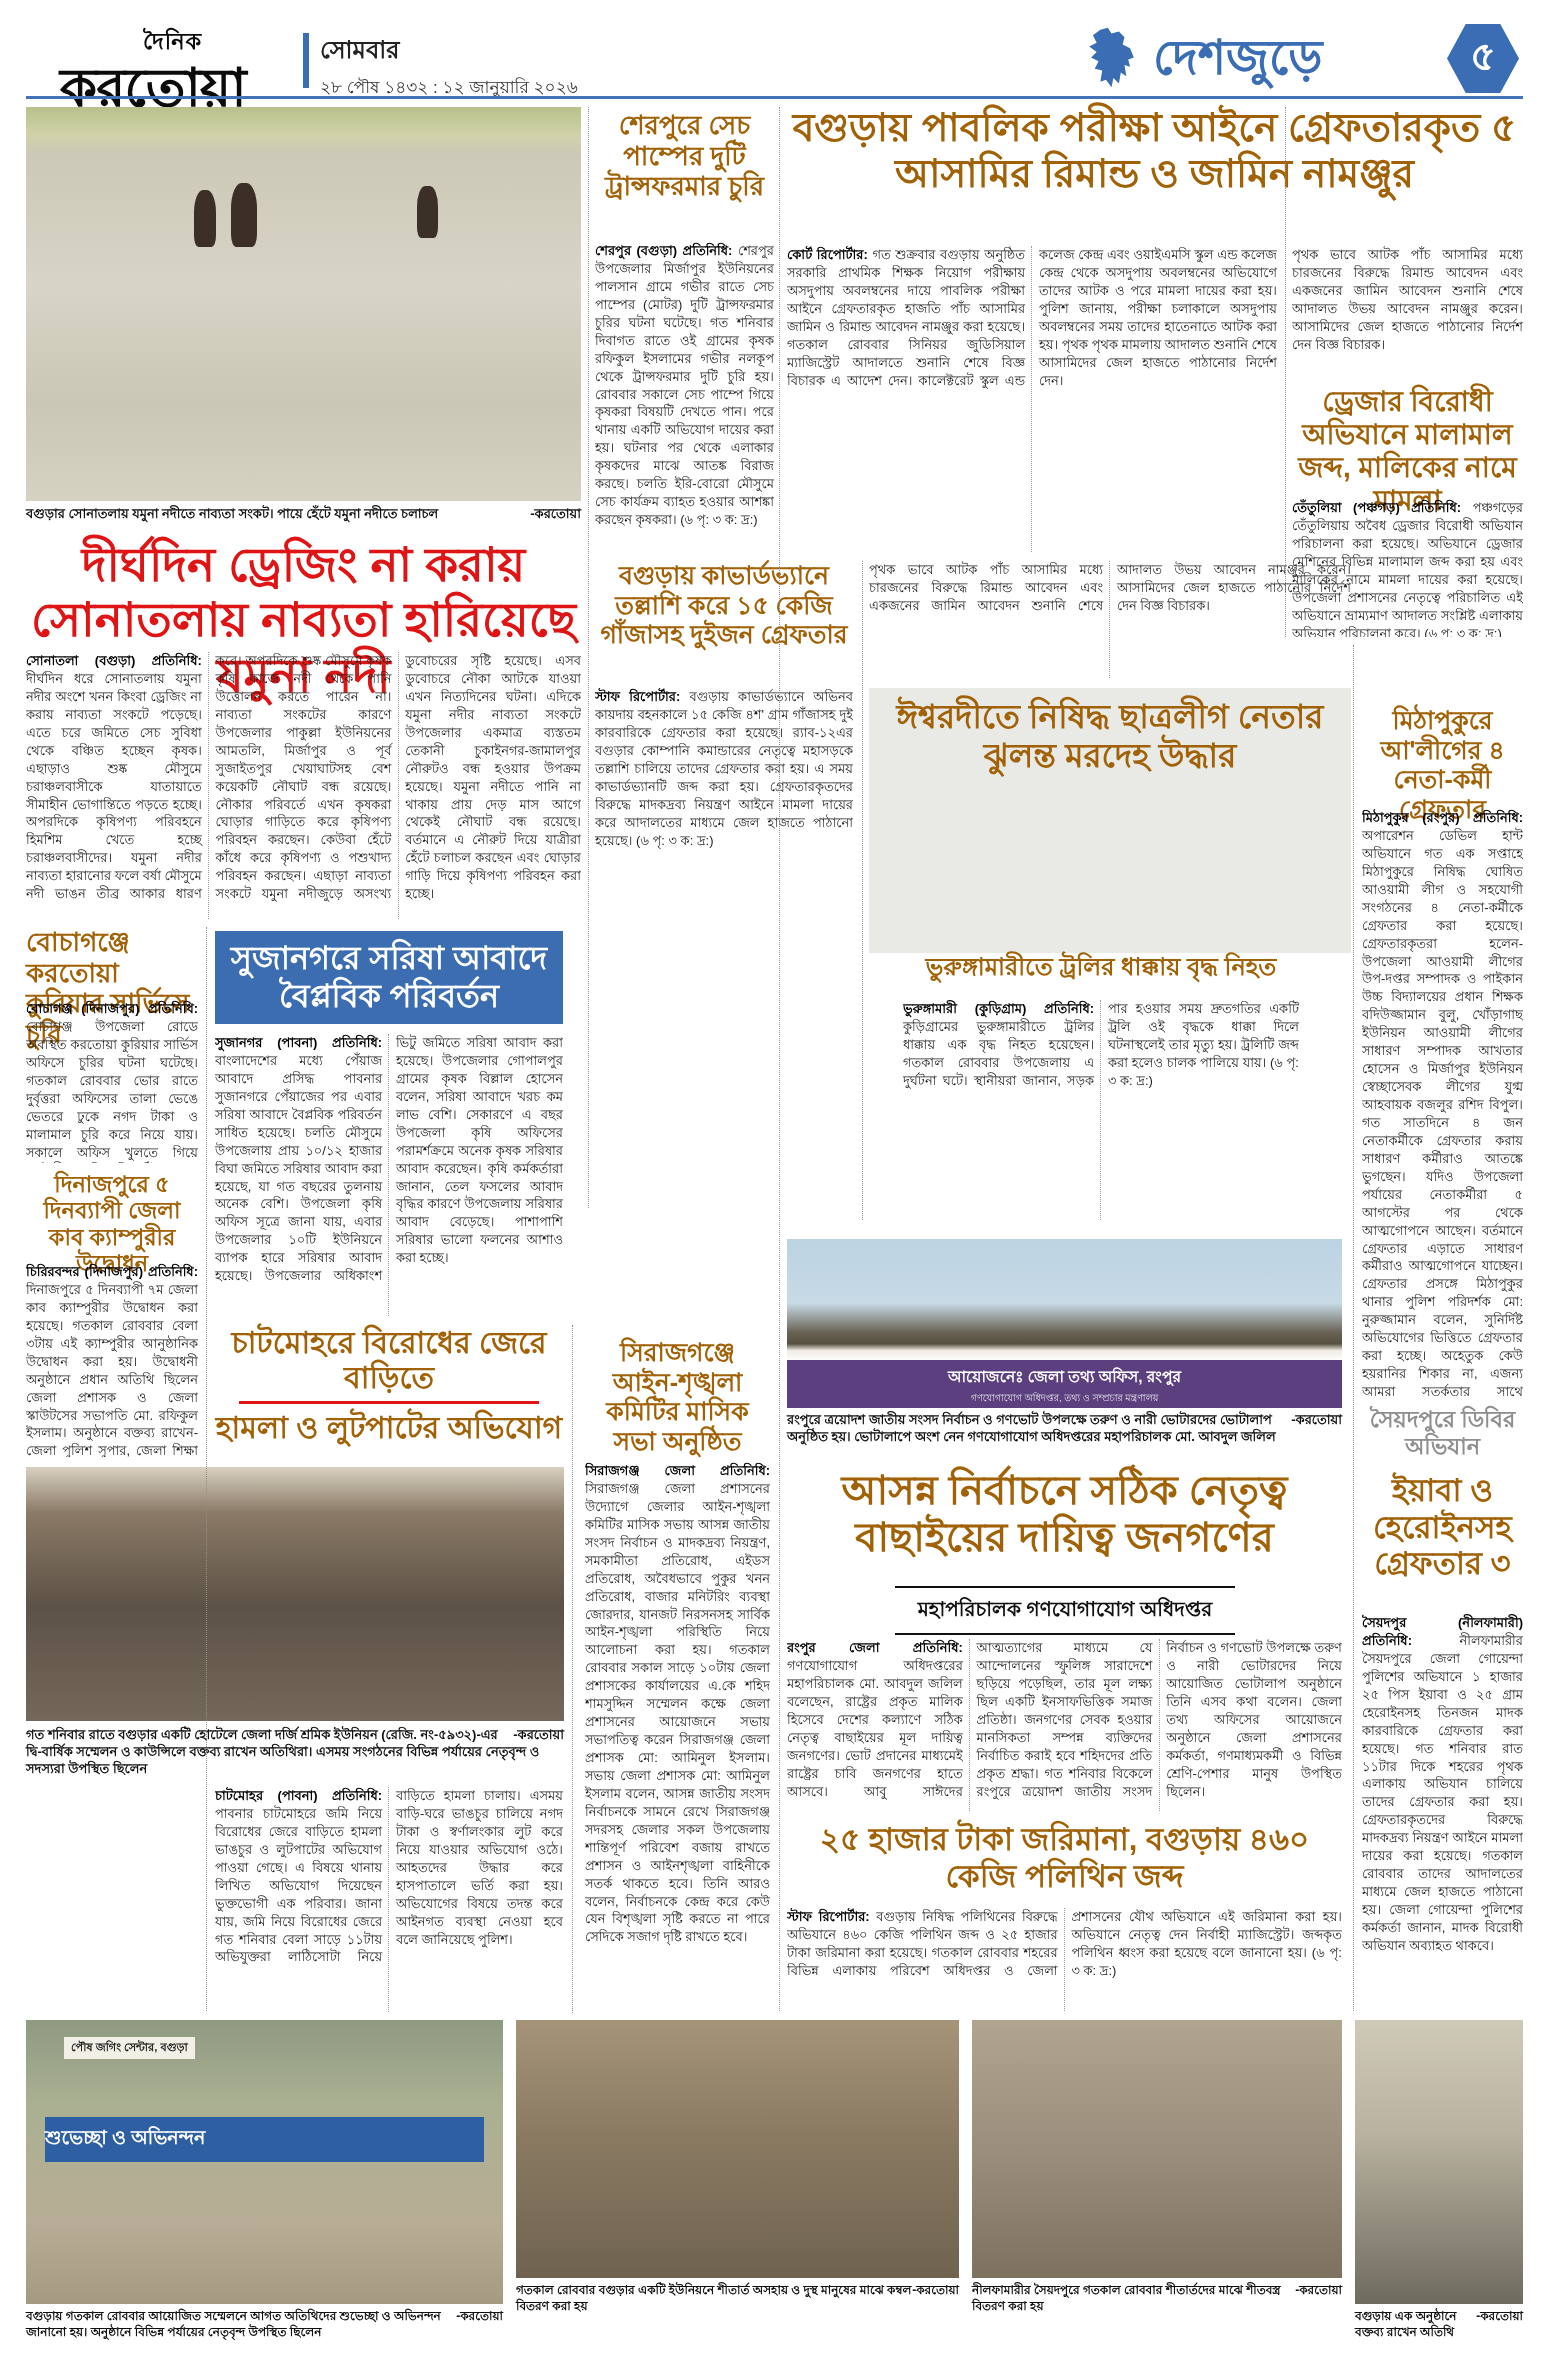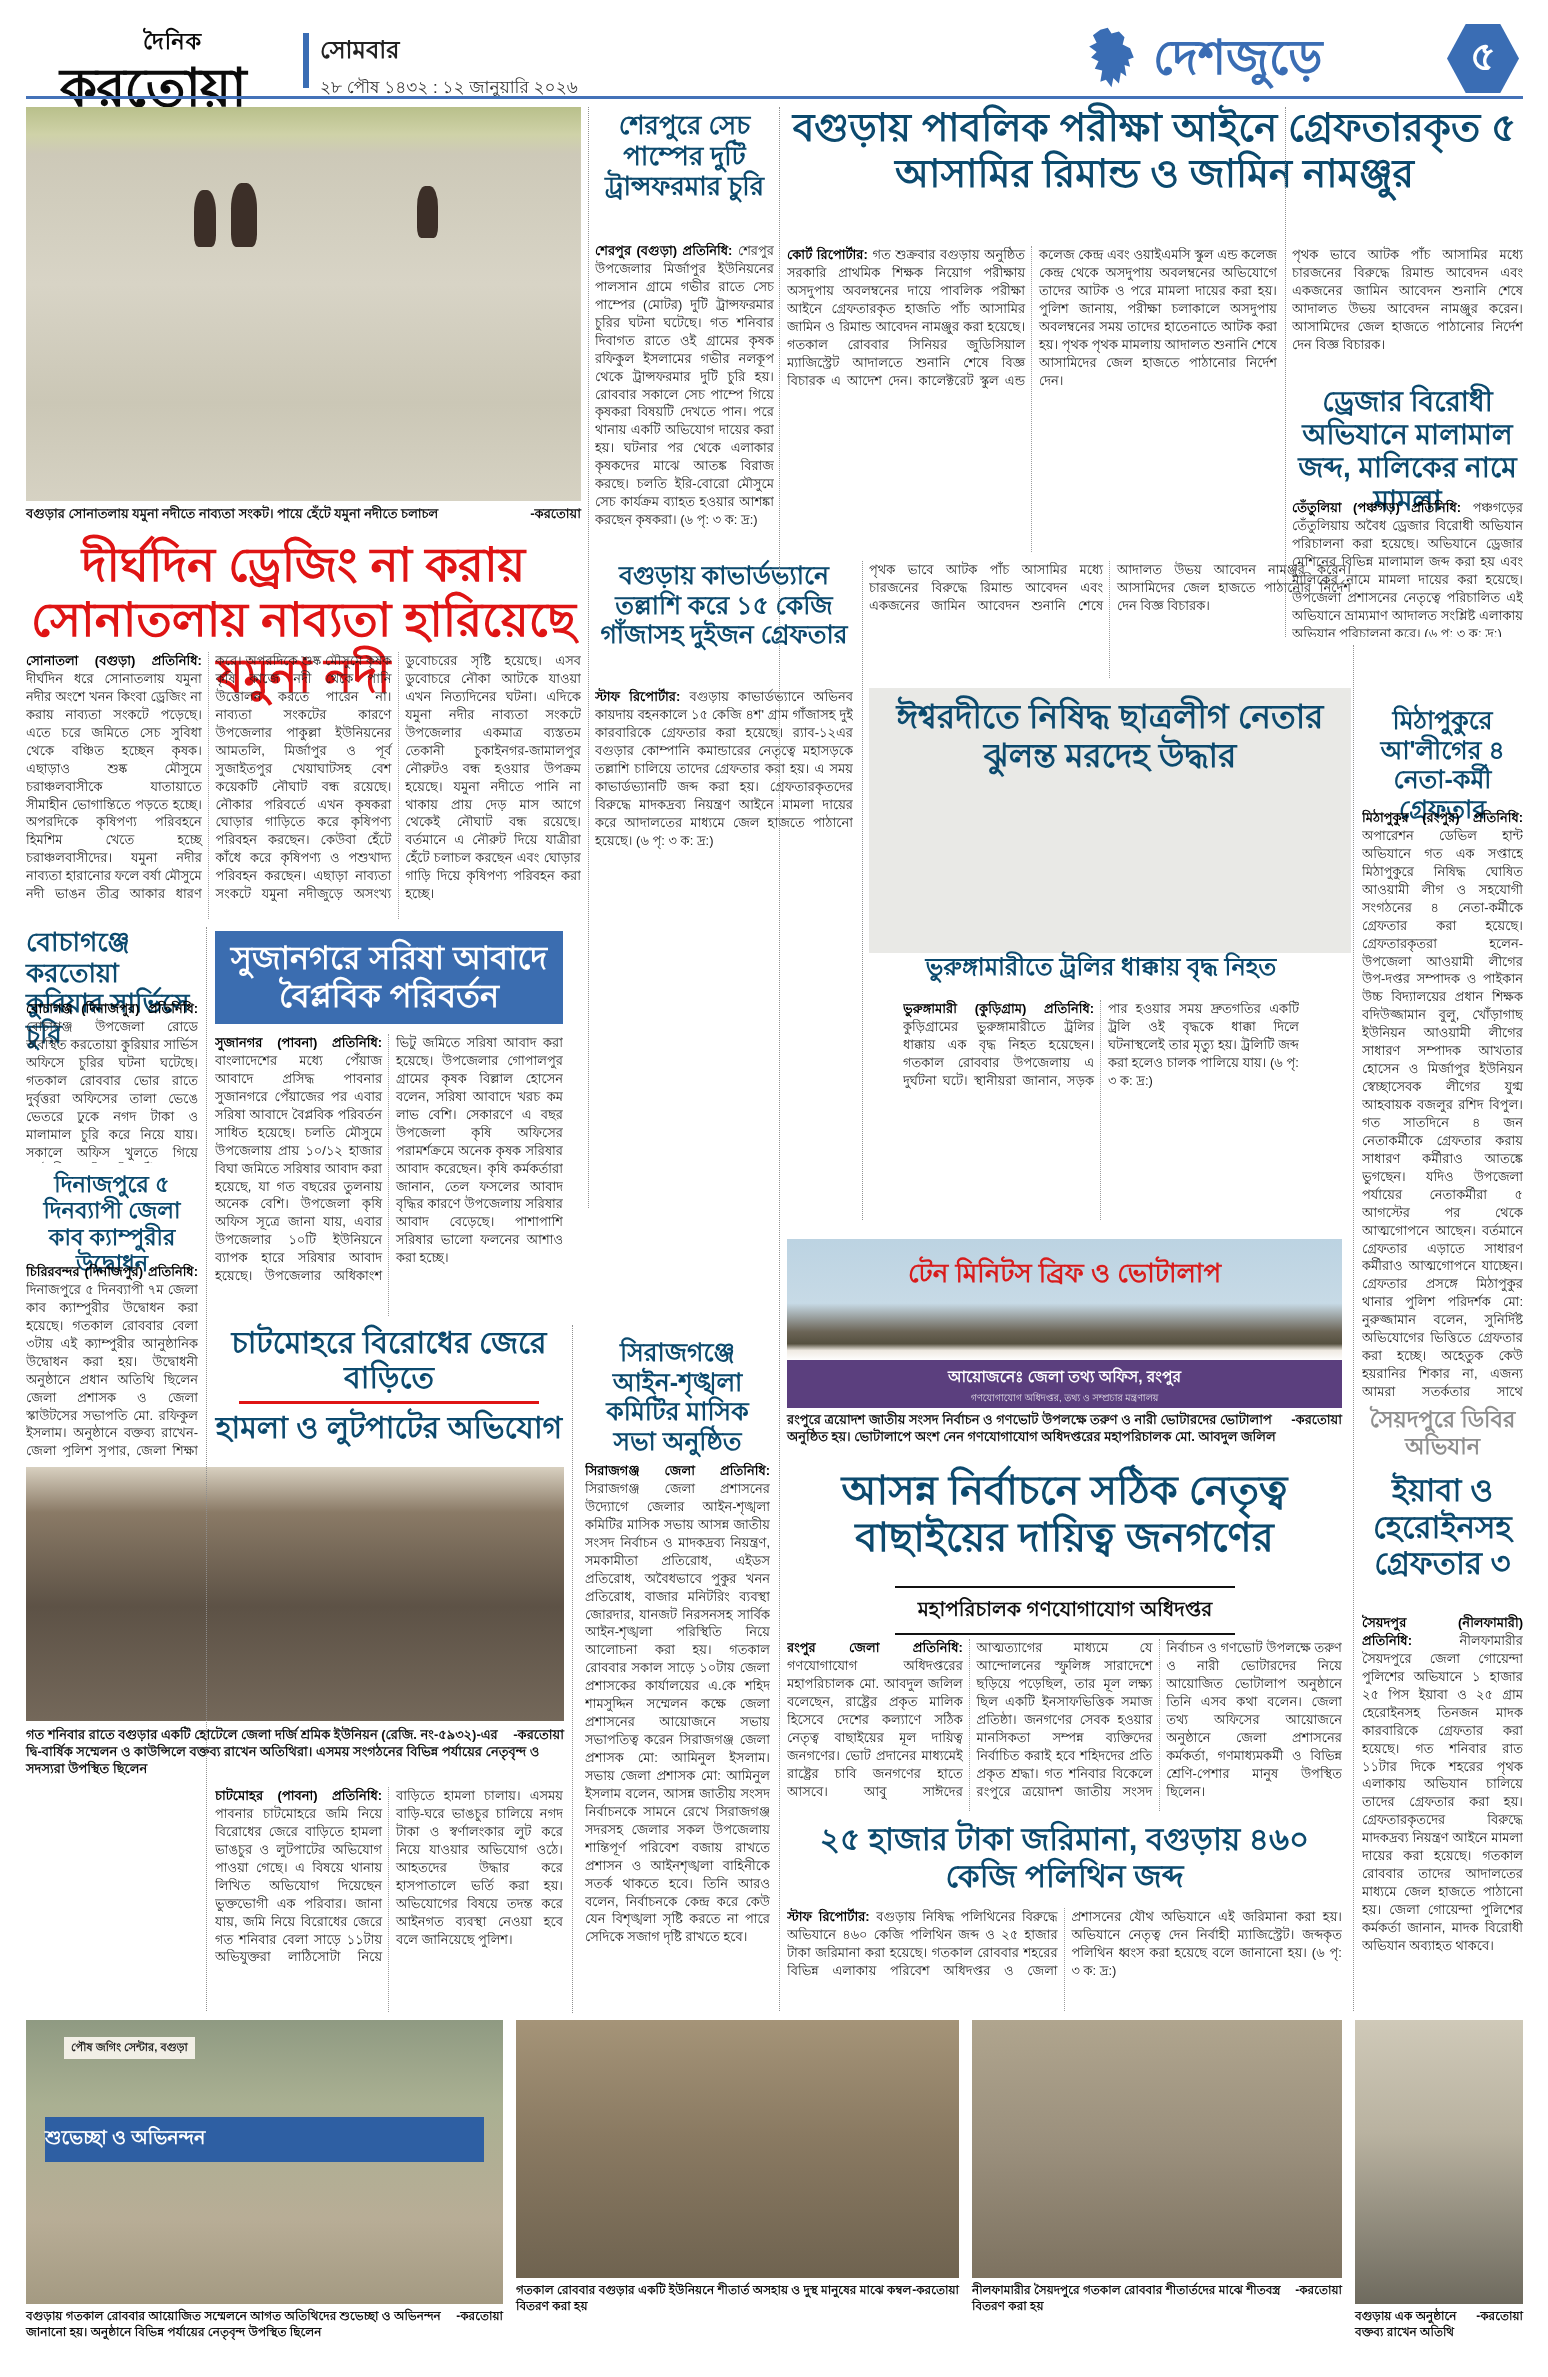--- a/index.html
+++ b/index.html
@@ -8,21 +8,21 @@
   
   .logo-top{font-size:22.4px;font-weight:bold;color:#0b0b0b;text-align:center;letter-spacing:0.9px;}
   .logo-main{font-size:53px;font-weight:900;color:#0b0b0b;letter-spacing:-0.9px;line-height:1;margin-left:8px;}
   .vbar{width:6px;background:#3a6db4;}
   .day{font-size:24px;font-weight:bold;color:#222;}
   .dateline{font-size:17px;color:#333;margin-top:3.4px;}
   .section-name{font-size:48px;font-weight:900;color:#3a6db4;line-height:1;}
   .hexpage{width:72px;height:69px;background:#3a6db4;clip-path:polygon(26% 0,74% 0,100% 50%,74% 100%,26% 100%,0 50%);color:#fff;font-size:40px;font-weight:900;display:flex;align-items:center;justify-content:center;}
   .blue-rule{background:#4472b8;height:3.4px;}
   
-  .hl{font-weight:800;color:#0c4a6e;text-align:center;line-height:1.18;}
+  .hl{font-weight:800;color:#a16207;text-align:center;line-height:1.18;}
   .hl.red{color:#df1414;}
   .kicker-gray{color:#8f8f8f;font-weight:bold;text-align:center;line-height:1.2;}
   .kicker-box{border-top:2.6px solid #111;border-bottom:2.6px solid #111;text-align:center;font-weight:bold;font-size:20px;padding:6px 0;color:#111;}
   .red-bar{height:3.4px;background:#df1414;margin:5.2px 24px;}
   
   .bt{font-size:13px;line-height:1.38;text-align:justify;color:#1d1d1d;overflow:hidden;}
   .bt b{color:#000;}
   .c2{column-count:2;column-gap:13.8px;column-rule:0.9px dotted #9a9a9a;}
   .c3{column-count:3;column-gap:13.8px;column-rule:0.9px dotted #9a9a9a;}
   .cap{font-size:13px;font-weight:bold;color:#101010;line-height:1.3;}
@@ -148,21 +148,20 @@
 <div class="abs bt c2" style="left:215px;top:1787px;width:348px;height:225px;">
   <b>চাটমোহর (পাবনা) প্রতিনিধি:</b><span> পাবনার চাটমোহরে জমি নিয়ে বিরোধের জেরে বাড়িতে হামলা ভাঙচুর ও লুটপাটের অভিযোগ পাওয়া গেছে। এ বিষয়ে থানায় লিখিত অভিযোগ দিয়েছেন ভুক্তভোগী এক পরিবার। জানা যায়, জমি নিয়ে বিরোধের জেরে গত শনিবার বেলা সাড়ে ১১টায় অভিযুক্তরা লাঠিসোটা নিয়ে বাড়িতে হামলা চালায়। এসময় বাড়ি-ঘরে ভাঙচুর চালিয়ে নগদ টাকা ও স্বর্ণালংকার লুট করে নিয়ে যাওয়ার অভিযোগ ওঠে। আহতদের উদ্ধার করে হাসপাতালে ভর্তি করা হয়। অভিযোগের বিষয়ে তদন্ত করে আইনগত ব্যবস্থা নেওয়া হবে বলে জানিয়েছে পুলিশ।</span>
 </div>
 
 <div class="abs hl" style="left:585px;top:1338px;width:185px;font-size:25px;">সিরাজগঞ্জে আইন-শৃঙ্খলা কমিটির মাসিক সভা অনুষ্ঠিত</div>
 <div class="abs bt" style="left:585px;top:1462px;width:185px;height:550px;">
   <b>সিরাজগঞ্জ জেলা প্রতিনিধি:</b><span> সিরাজগঞ্জ জেলা প্রশাসনের উদ্যোগে জেলার আইন-শৃঙ্খলা কমিটির মাসিক সভায় আসন্ন জাতীয় সংসদ নির্বাচন ও মাদকদ্রব্য নিয়ন্ত্রণ, সমকামীতা প্রতিরোধ, এইডস প্রতিরোধ, অবৈধভাবে পুকুর খনন প্রতিরোধ, বাজার মনিটরিং ব্যবস্থা জোরদার, যানজট নিরসনসহ সার্বিক আইন-শৃঙ্খলা পরিস্থিতি নিয়ে আলোচনা করা হয়। গতকাল রোববার সকাল সাড়ে ১০টায় জেলা প্রশাসকের কার্যালয়ের এ.কে শহিদ শামসুদ্দিন সম্মেলন কক্ষে জেলা প্রশাসনের আয়োজনে সভায় সভাপতিত্ব করেন সিরাজগঞ্জ জেলা প্রশাসক মো: আমিনুল ইসলাম। সভায় জেলা প্রশাসক মো: আমিনুল ইসলাম বলেন, আসন্ন জাতীয় সংসদ নির্বাচনকে সামনে রেখে সিরাজগঞ্জ সদরসহ জেলার সকল উপজেলায় শান্তিপূর্ণ পরিবেশ বজায় রাখতে প্রশাসন ও আইনশৃঙ্খলা বাহিনীকে সতর্ক থাকতে হবে। তিনি আরও বলেন, নির্বাচনকে কেন্দ্র করে কেউ যেন বিশৃঙ্খলা সৃষ্টি করতে না পারে সেদিকে সজাগ দৃষ্টি রাখতে হবে।</span>
 </div>
 
 <div class="abs ph ph-vote" style="left:787px;top:1239px;width:555px;height:169px;">
-  <div class="vote-title" style="margin-top:13.8px;">টেন মিনিটস ব্রিফ ও ভোটালাপ</div>
   <div class="vote-banner" style="position:absolute;left:0;right:0;bottom:0;">
     <div>আয়োজনেঃ জেলা তথ্য অফিস, রংপুর</div>
     <div class="sub2">গণযোগাযোগ অধিদপ্তর, তথ্য ও সম্প্রচার মন্ত্রণালয়</div>
   </div>
 </div>
 <div class="abs cap" style="left:787px;top:1412px;width:555px;">
   <span class="credit">-করতোয়া</span>
   <span>রংপুরে ত্রয়োদশ জাতীয় সংসদ নির্বাচন ও গণভোট উপলক্ষে তরুণ ও নারী ভোটারদের ভোটালাপ অনুষ্ঠিত হয়। ভোটালাপে অংশ নেন গণযোগাযোগ অধিদপ্তরের মহাপরিচালক মো. আবদুল জলিল</span>
 </div>
 <div class="abs hl" style="left:787px;top:1467px;width:555px;font-size:40px;">আসন্ন নির্বাচনে সঠিক নেতৃত্ব বাছাইয়ের দায়িত্ব জনগণের</div>

